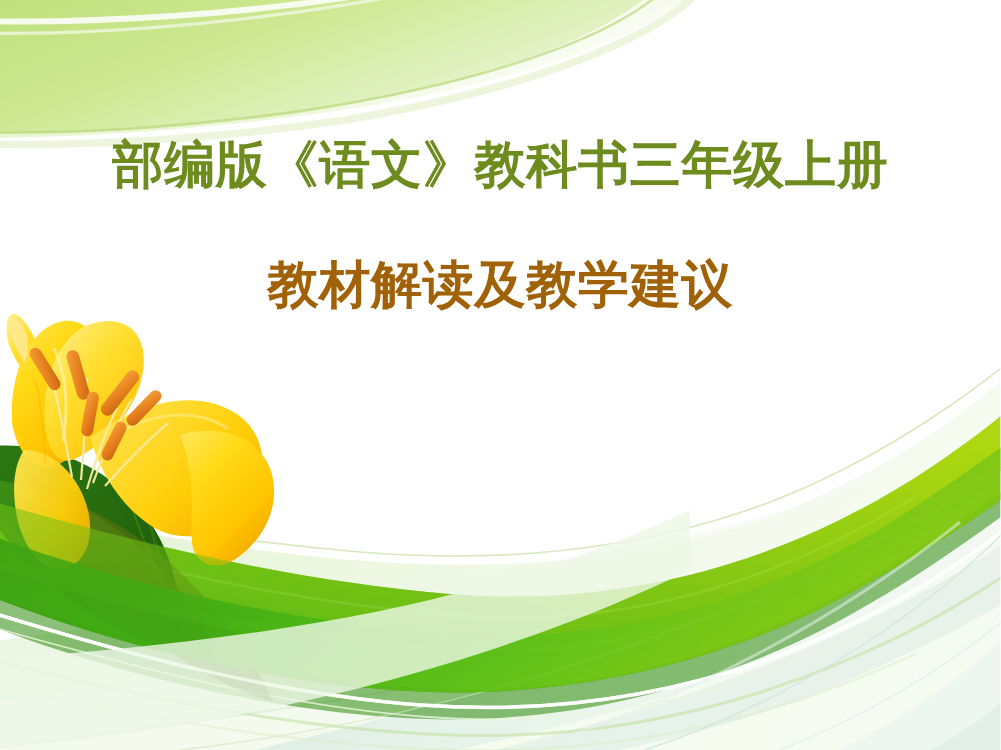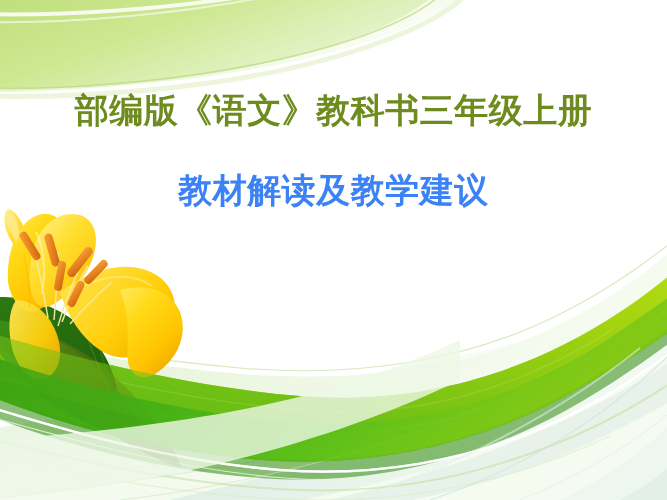--- a/index.html
+++ b/index.html
@@ -311,16 +311,16 @@
 
       <g>
         <path d="M -20,440 C 60,436 160,426 250,408 C 330,392 400,368 460,340
                  L 460,380 C 390,414 300,446 200,468 C 120,486 40,496 -20,500 Z" fill="#EEF7E6" opacity="0.8"></path>
       </g>
     </g>
   </svg>
 
   <div id="title-block">
     <div class="title-line" id="title-line-1" style="color: rgb(110, 139, 30);">部编版《语文》教科书三年级上册</div>
-    <div class="title-line" id="title-line-2" style="color: #3b82f6;">教材解读及教学建议</div>
+    <div class="title-line" id="title-line-2" style="color: #a16207;">教材解读及教学建议</div>
   </div>
 
 </div>
 
 </body></html>

